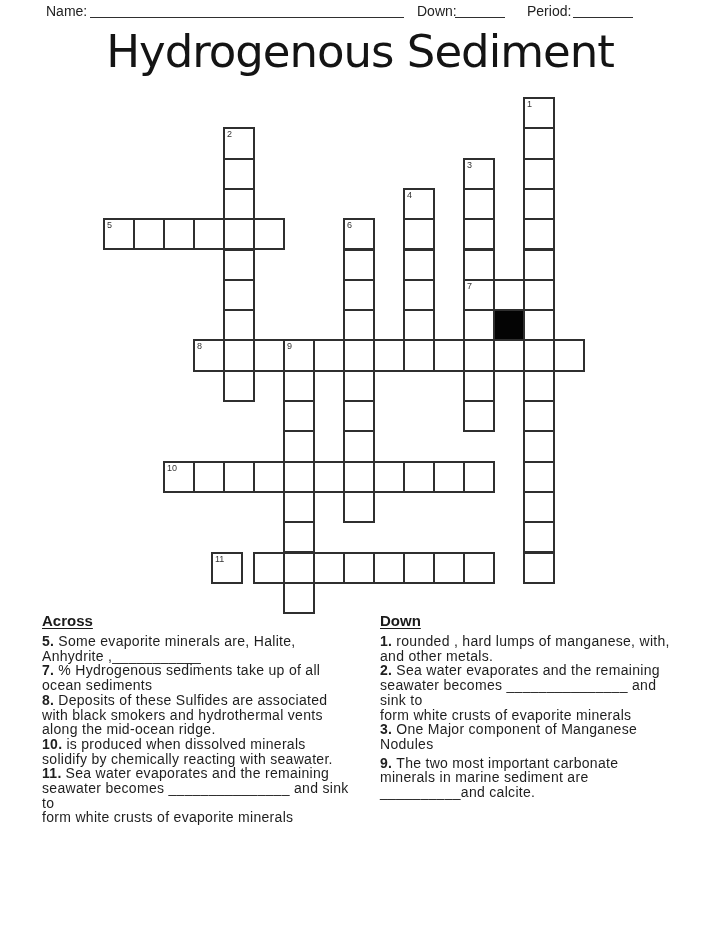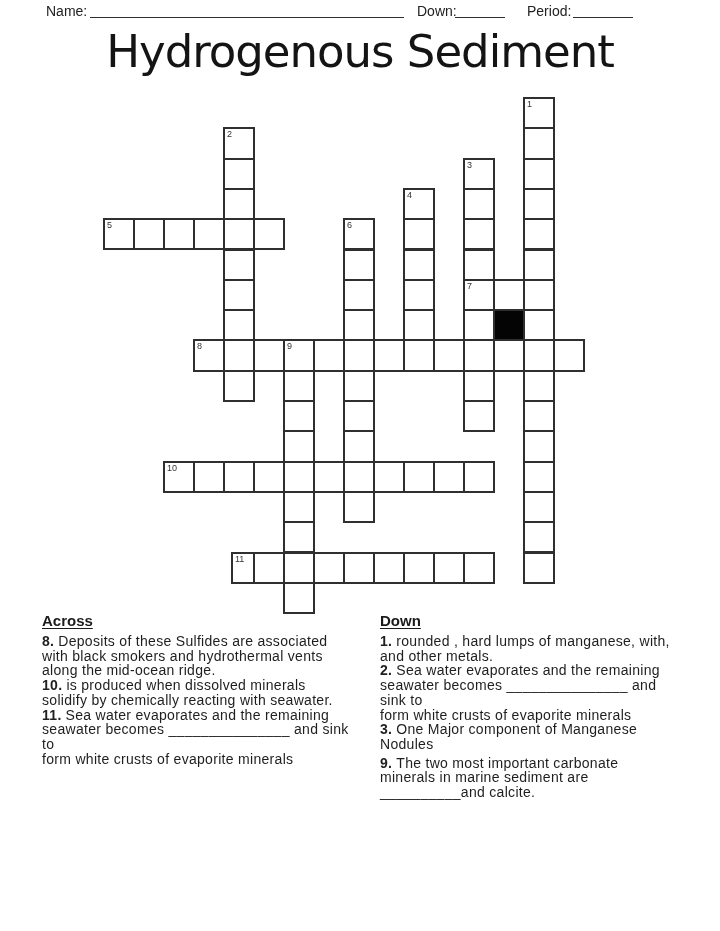--- a/index.html
+++ b/index.html
@@ -153,37 +153,41 @@
         <span class="cnum">10</span>
       </div>
       <div class="cell" style="left: 90px; top: 363.6px;"></div>
       <div class="cell" style="left: 120px; top: 363.6px;"></div>
       <div class="cell" style="left: 150px; top: 363.6px;"></div>
       <div class="cell" style="left: 210px; top: 363.6px;"></div>
       <div class="cell" style="left: 270px; top: 363.6px;"></div>
       <div class="cell" style="left: 300px; top: 363.6px;"></div>
       <div class="cell" style="left: 330px; top: 363.6px;"></div>
       <div class="cell" style="left: 360px; top: 363.6px;"></div>
-      <div class="cell" style="left: 128px; top: 454.5px;">
+      <div class="cell" style="left: 108px; top: 454.5px;">
         <span class="cnum">11</span>
       </div>
       <div class="cell" style="left: 150px; top: 454.5px;"></div>
       <div class="cell" style="left: 210px; top: 454.5px;"></div>
       <div class="cell" style="left: 240px; top: 454.5px;"></div>
       <div class="cell" style="left: 270px; top: 454.5px;"></div>
       <div class="cell" style="left: 300px; top: 454.5px;"></div>
       <div class="cell" style="left: 330px; top: 454.5px;"></div>
       <div class="cell" style="left: 360px; top: 454.5px;"></div>
       <div class="cell black" style="left: 390px; top: 212.1px;"></div>
     </div>
 
   <div class="clues">
     <div class="clue-col" id="across-col">
       <div class="clue-heading">Across</div>
       <div id="across-list">
+          <div class="clue"><span class="num">5.</span><span class="txt">Some evaporite minerals are, Halite,
+Anhydrite ,___________</span></div>
+          <div class="clue"><span class="num">7.</span><span class="txt">% Hydrogenous sediments take up of all
+ocean sediments</span></div>
           <div class="clue"><span class="num">8.</span><span class="txt">Deposits of these Sulfides are associated
 with black smokers and hydrothermal vents
 along the mid-ocean ridge.</span></div>
           <div class="clue"><span class="num">10.</span><span class="txt">is produced when dissolved minerals
 solidify by chemically reacting with seawater.</span></div>
           <div class="clue"><span class="num">11.</span><span class="txt">Sea water evaporates and the remaining
 seawater becomes _______________ and sink to
 form white crusts of evaporite minerals</span></div>
         </div>
     </div>

